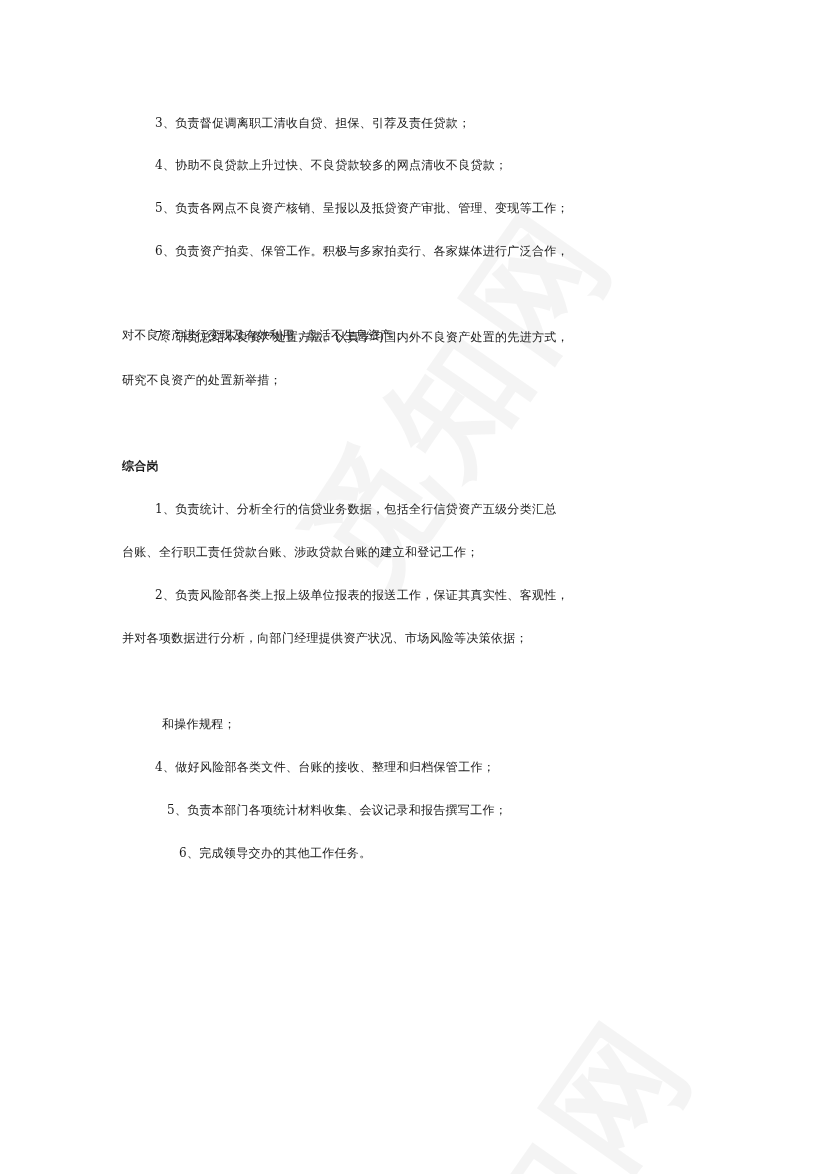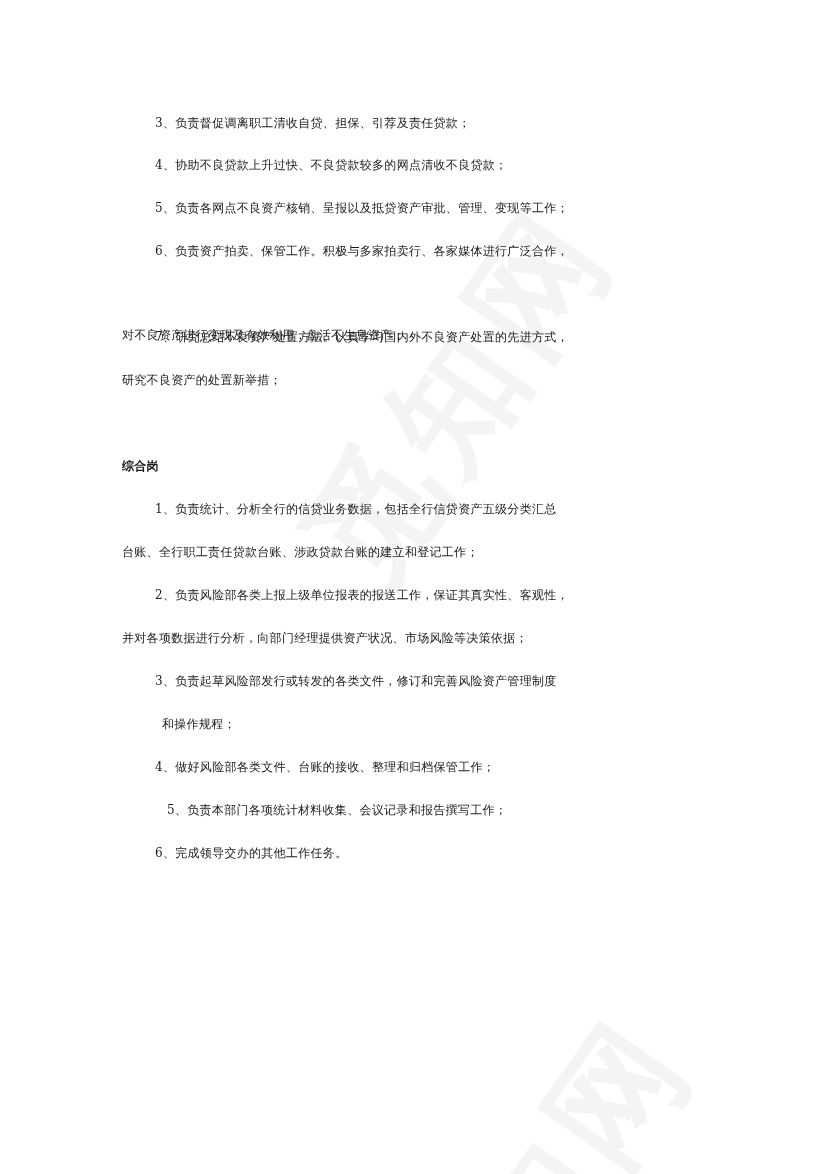--- a/index.html
+++ b/index.html
@@ -28,18 +28,17 @@
   <div class="line" style="top:284px;margin-top:41px;">对不良资产进行变现及有效利用，盘活不生息资产；</div>
   <div class="line indent" style="top:327px;"><span>7、</span><span>研究总结不良资产处置方法。认真学习国内外不良资产处置的先进方式，</span></div>
   <div class="line" style="top:370px;">研究不良资产的处置新举措；</div>
 
   <div class="line heading" style="top:456px;">综合岗</div>
 
   <div class="line indent" style="top:499px;"><span>1、</span><span>负责统计、分析全行的信贷业务数据，包括全行信贷资产五级分类汇总</span></div>
   <div class="line" style="top:542px;">台账、全行职工责任贷款台账、涉政贷款台账的建立和登记工作；</div>
   <div class="line indent" style="top:585px;"><span>2、</span><span>负责风险部各类上报上级单位报表的报送工作，保证其真实性、客观性，</span></div>
   <div class="line" style="top:628px;">并对各项数据进行分析，向部门经理提供资产状况、市场风险等决策依据；</div>
-  <div class="line indent" style="top:671px;"><span>3、</span><span>负责起草风险部发行或转发的各类文件，修订和完善风险资产管理制度</span></div>
   <div class="line" style="top:714px;margin-left:40px;">和操作规程；</div>
   <div class="line indent" style="top:757px;"><span>4、</span><span>做好风险部各类文件、台账的接收、整理和归档保管工作；</span></div>
   <div class="line indent" style="top:800px;margin-left:12px;"><span>5、</span><span>负责本部门各项统计材料收集、会议记录和报告撰写工作；</span></div>
-  <div class="line indent" style="top:843px;"><span>6、</span><span>完成领导交办的其他工作任务。</span></div>
+  <div class="line indent" style="top:843px;margin-left:24px;"><span>6、</span><span>完成领导交办的其他工作任务。</span></div>
 </div>
 
 </body></html>

